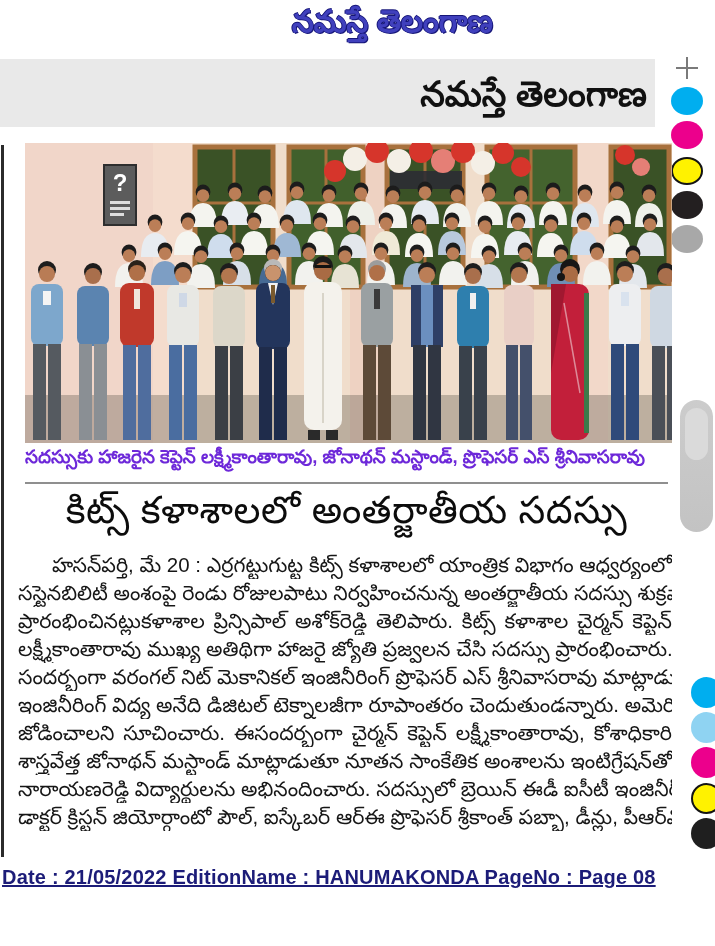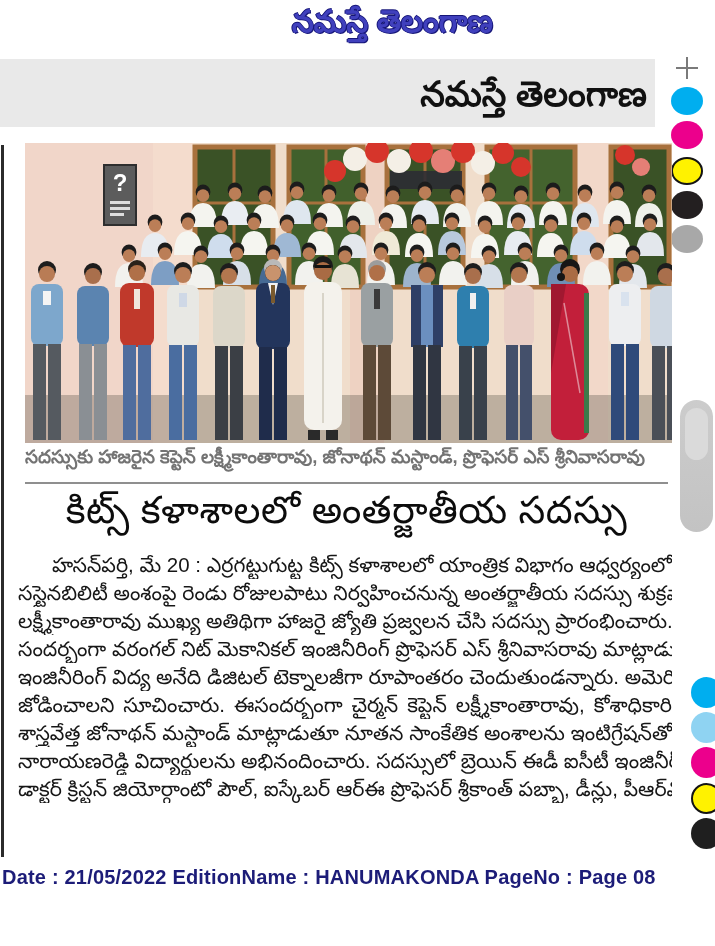--- a/index.html
+++ b/index.html
@@ -27,36 +27,36 @@
 
   
   .left-rule{position:absolute;left:1px;top:145px;width:3px;height:712px;background:#2b2b2b;}
 
   
   .photo{position:absolute;left:25px;top:143px;width:647px;height:300px;overflow:hidden;background:#efe0d0;}
   .photo svg{display:block;width:100%;height:100%;}
 
   
   .caption{position:absolute;left:25px;top:446px;width:640px;font-size:18.5px;font-weight:bold;
-    color:#737373;white-space:nowrap;}
+    color:#6d28d9;white-space:nowrap;}
   .divider{position:absolute;left:25px;top:482px;width:643px;height:2px;background:#8f8f8f;}
   .headline{position:absolute;left:25px;top:489px;width:643px;text-align:center;
     font-size:38px;font-weight:normal;color:#0c0c0c;letter-spacing:0.5px;}
 
   
   .body-text{position:absolute;left:18px;top:551px;width:654px;font-size:20.5px;
     color:#161616;font-weight:500;}
   .body-text .tl{height:28px;line-height:28px;text-align:justify;text-align-last:justify;
     overflow:hidden;white-space:nowrap;}
   .body-text .tl:first-child{text-indent:34px;}
   .body-text .tl:last-child{text-align-last:left;}
 
   
   .footer-meta{position:absolute;left:2px;top:866px;font-size:20px;font-weight:bold;
-    color:#1c1c78;letter-spacing:0.2px;}
+    color:#1c1c78;letter-spacing:0.2px;text-decoration:underline;}
 
   
   .scroll-thumb{position:absolute;left:680px;top:400px;width:33px;height:132px;border-radius:17px;
     background:linear-gradient(#cccccc,#c3c3c3);}
   .scroll-thumb::before{content:"";position:absolute;left:5px;top:8px;width:23px;height:52px;
     border-radius:12px;background:#dadada;}
 </style>
 </head>
 <body>
 
@@ -325,20 +325,21 @@
 
   <div class="caption">సదస్సుకు హాజరైన కెప్టెన్ లక్ష్మీకాంతారావు, జోనాథన్ మస్టాండ్, ప్రొఫెసర్ ఎస్ శ్రీనివాసరావు</div>
 
   <div class="divider"></div>
 
   <div class="headline">కిట్స్ కళాశాలలో అంతర్జాతీయ సదస్సు</div>
 
   <div class="body-text">
       <div class="tl">హసన్‌పర్తి, మే 20 : ఎర్రగట్టుగుట్ట కిట్స్ కళాశాలలో యాంత్రిక విభాగం ఆధ్వర్యంలో ఎనర్జీ</div>
       <div class="tl">సస్టైనబిలిటీ అంశంపై రెండు రోజులపాటు నిర్వహించనున్న అంతర్జాతీయ సదస్సు శుక్రవారం</div>
+      <div class="tl">ప్రారంభించినట్లుకళాశాల ప్రిన్సిపాల్ అశోక్‌రెడ్డి తెలిపారు. కిట్స్ కళాశాల చైర్మన్ కెప్టెన్</div>
       <div class="tl">లక్ష్మీకాంతారావు ముఖ్య అతిథిగా హాజరై జ్యోతి ప్రజ్వలన చేసి సదస్సు ప్రారంభించారు. ఈ</div>
       <div class="tl">సందర్భంగా వరంగల్ నిట్ మెకానికల్ ఇంజినీరింగ్ ప్రొఫెసర్ ఎస్ శ్రీనివాసరావు మాట్లాడుతూ</div>
       <div class="tl">ఇంజినీరింగ్ విద్య అనేది డిజిటల్ టెక్నాలజీగా రూపాంతరం చెందుతుండన్నారు. అమెరికన్</div>
       <div class="tl">జోడించాలని సూచించారు. ఈసందర్భంగా చైర్మన్ కెప్టెన్ లక్ష్మీకాంతారావు, కోశాధికారి</div>
       <div class="tl">శాస్త్రవేత్త జోనాథన్ మస్టాండ్ మాట్లాడుతూ నూతన సాంకేతిక అంశాలను ఇంటిగ్రేషన్‌తో</div>
       <div class="tl">నారాయణరెడ్డి విద్యార్థులను అభినందించారు. సదస్సులో బ్రెయిన్ ఈడీ ఐసీటీ ఇంజినీర్ హెడ్</div>
       <div class="tl">డాక్టర్ క్రిస్టన్ జియోర్గాంటో పౌల్, ఐస్కేబర్ ఆర్‌ఈ ప్రొఫెసర్ శ్రీకాంత్ పబ్బా, డీన్లు, పీఆర్‌వో</div>
     </div>
 
   <div class="footer-meta">Date : 21/05/2022 EditionName : HANUMAKONDA PageNo : Page 08</div>

